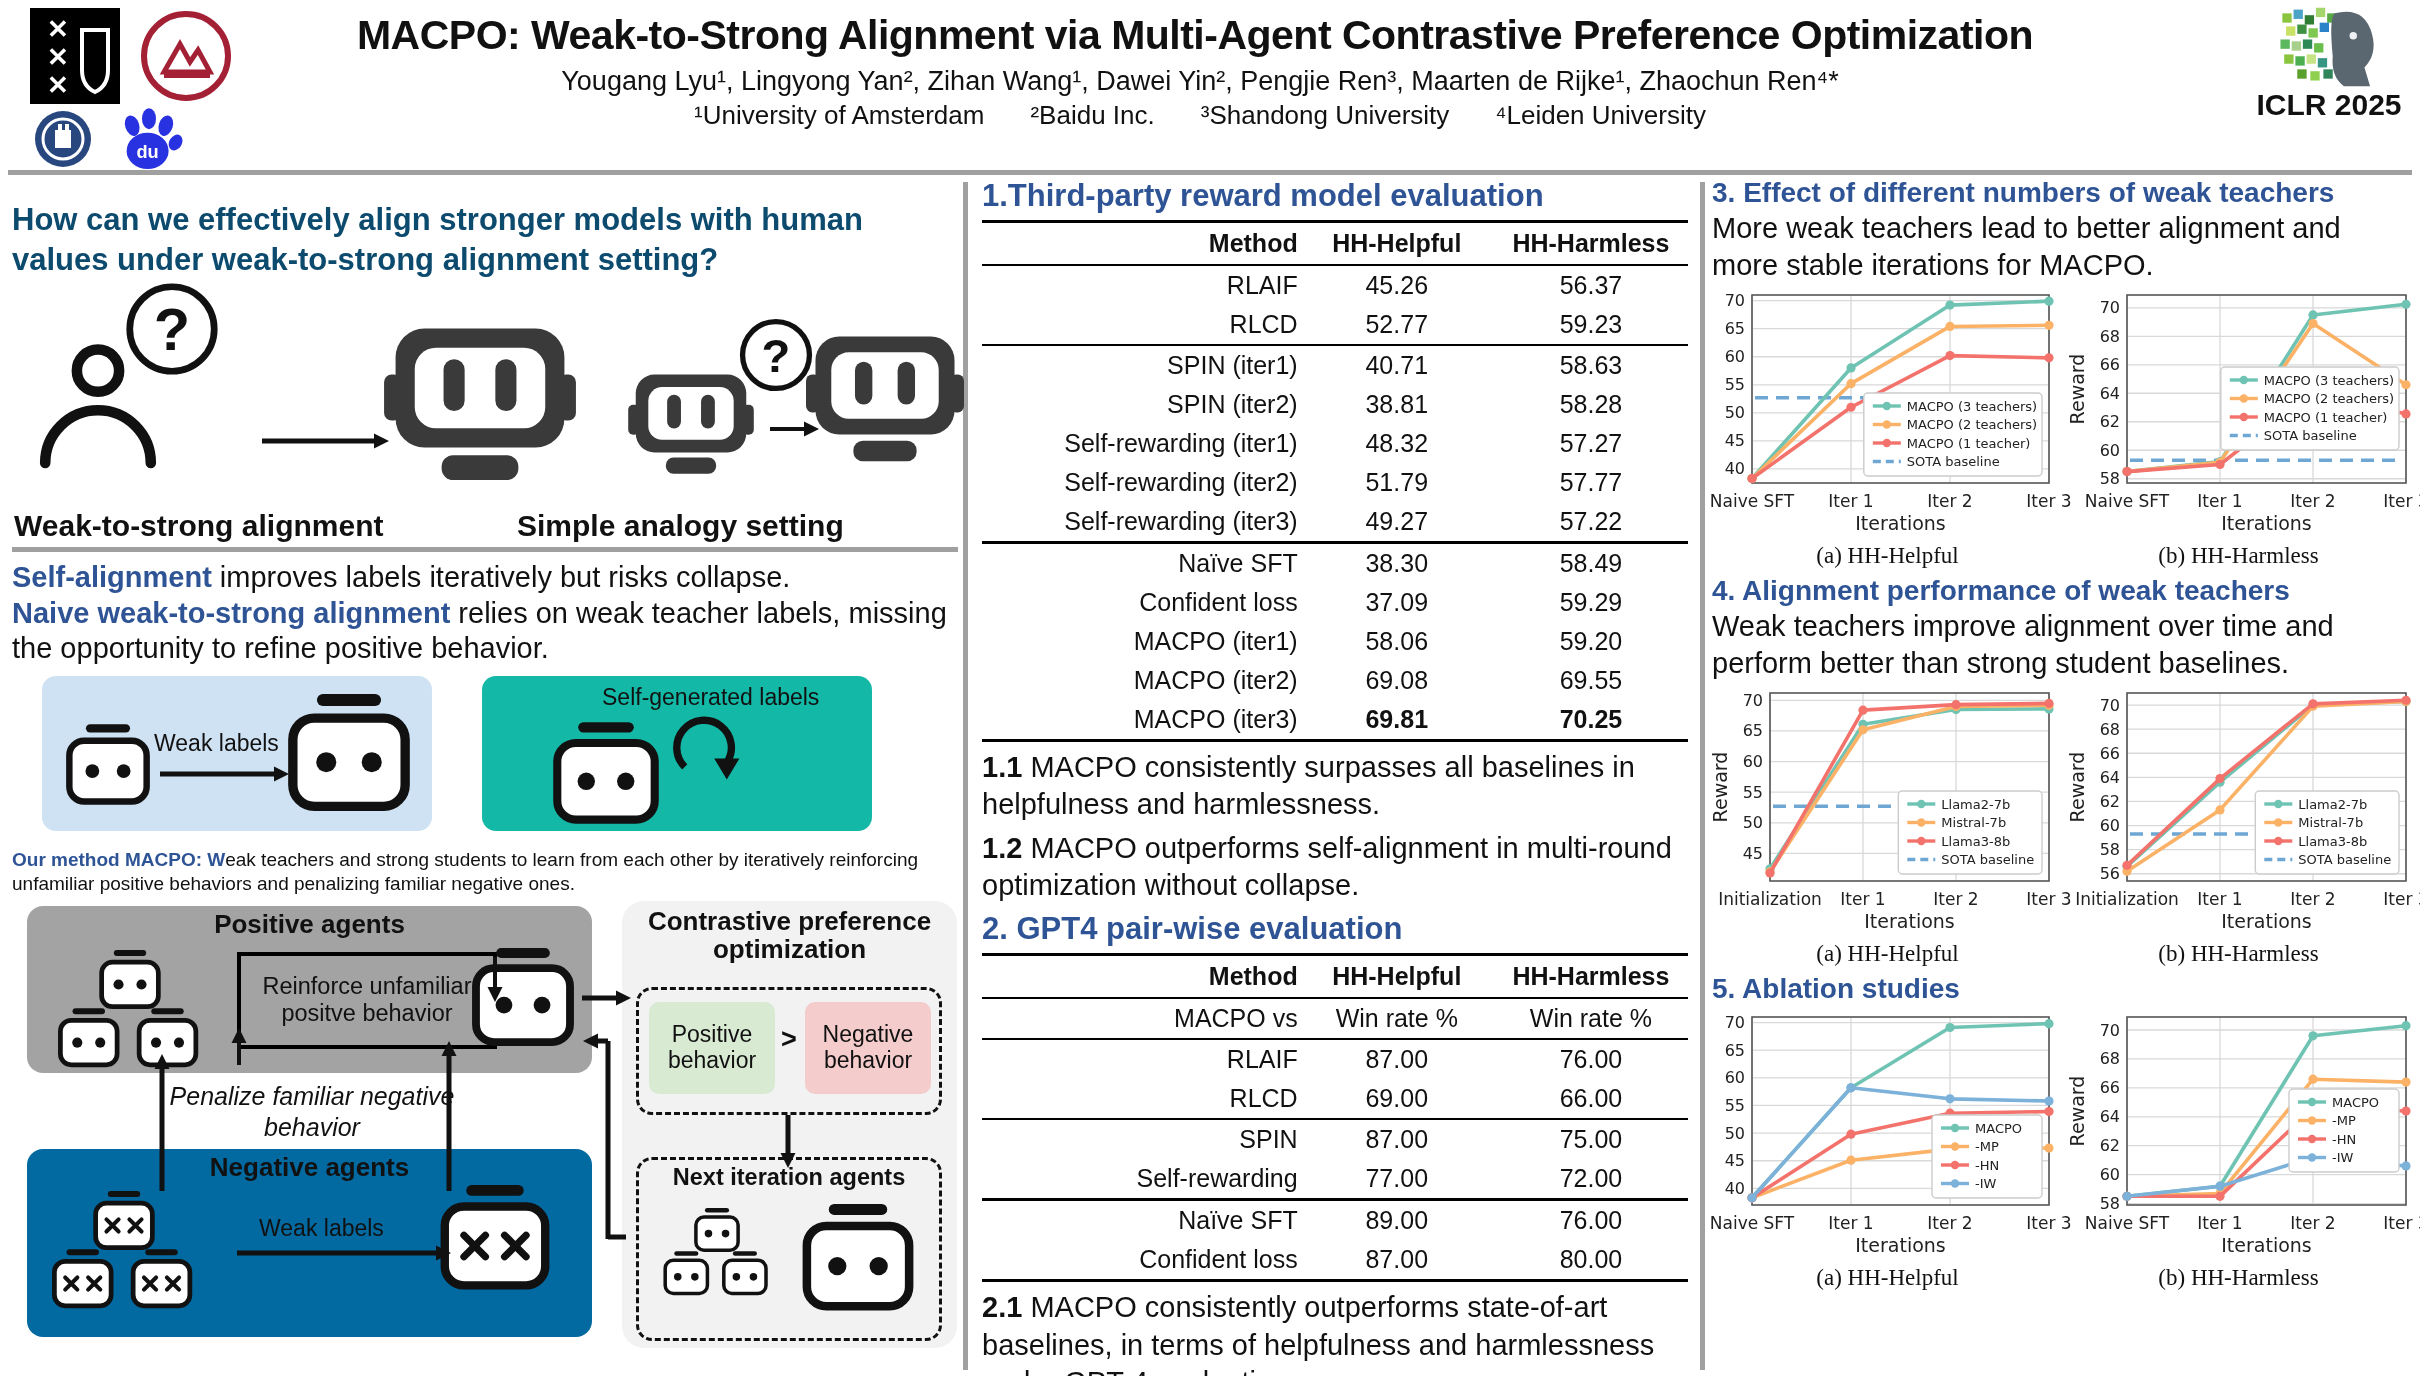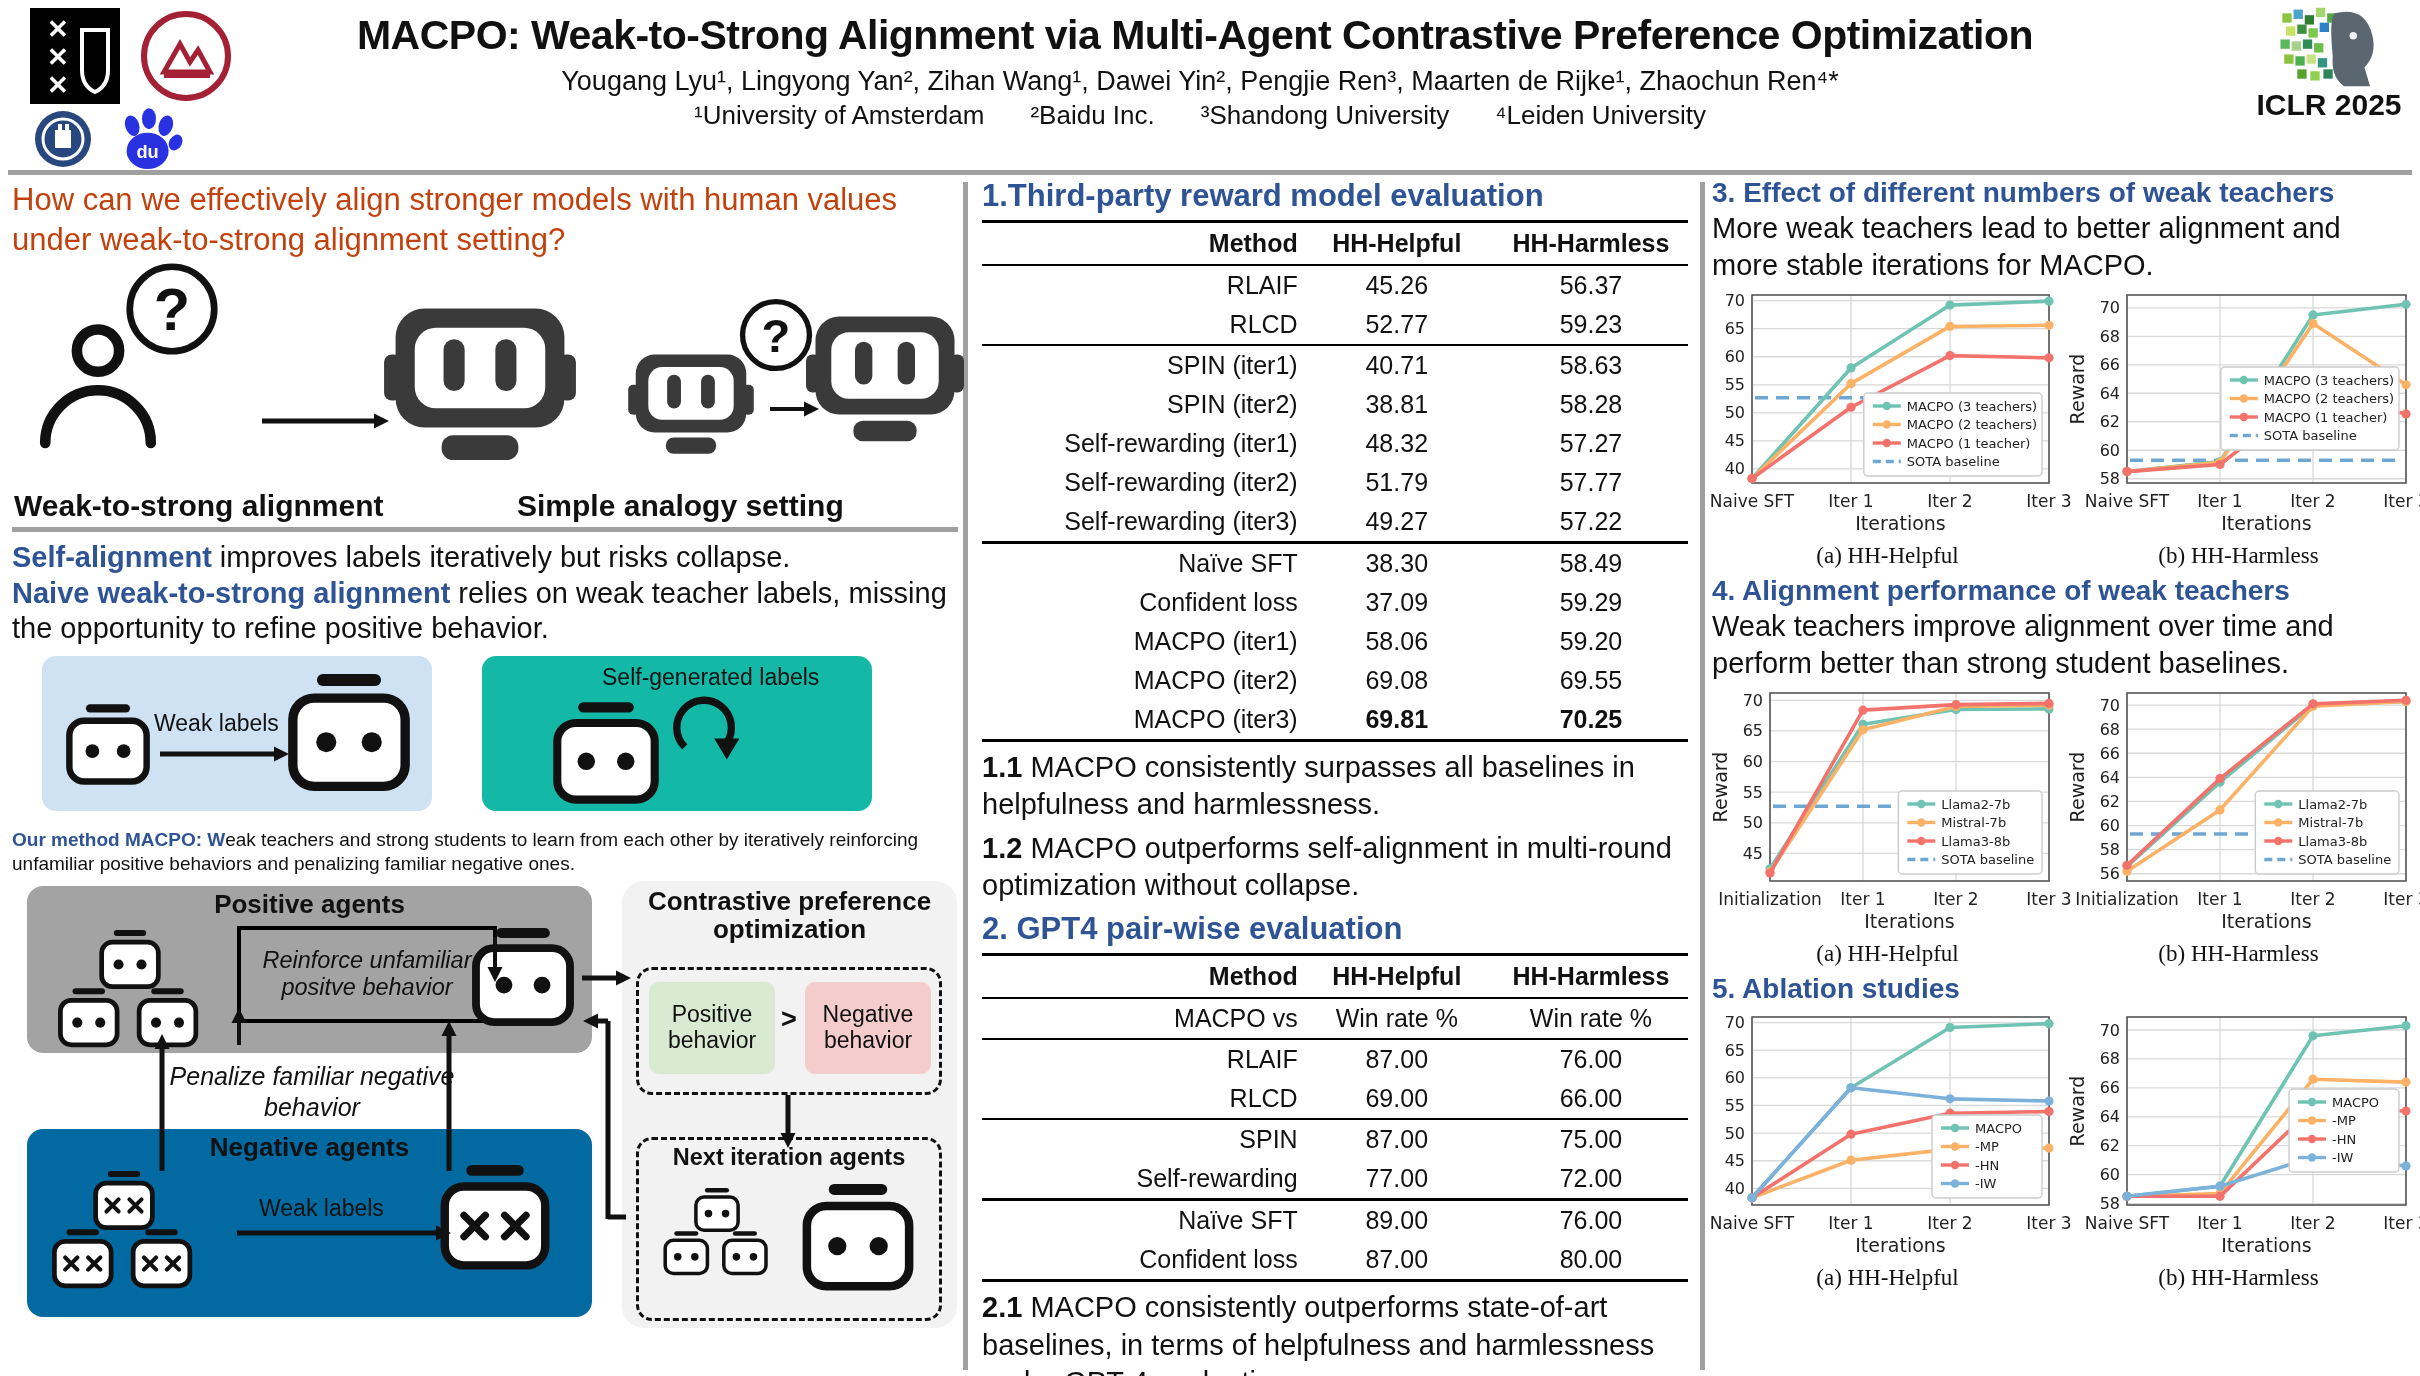--- a/index.html
+++ b/index.html
@@ -14,40 +14,40 @@
   .hdiv{position:absolute;left:8px;right:8px;top:170px;height:5px;background:#a0a0a0;}
   .vdiv{position:absolute;top:182px;bottom:6px;width:5px;background:#a0a0a0;}
   .logo{position:absolute;}
   .iclr{position:absolute;right:16px;top:4px;width:150px;text-align:center;}
   .iclr-text{font-size:30px;font-weight:bold;margin-top:-4px;}
   
   .col-left{position:absolute;left:12px;top:180px;width:946px;}
   .col-mid{position:absolute;left:982px;top:176px;width:706px;}
   .col-right{position:absolute;left:1712px;top:176px;width:702px;}
   
-  .question{font-size:31px;font-weight:normal;color:#c2410c;line-height:1.28;margin-bottom:2px;}
+  .question{font-size:31px;font-weight:bold;color:#0c4a6e;line-height:1.28;margin-bottom:2px;margin-top:20px;}
   .illu{position:relative;height:262px;}
   .illu-label{position:absolute;bottom:0;font-size:30px;font-weight:bold;}
   .ldiv{height:5px;background:#a0a0a0;margin:4px 0 8px 0;}
   .para{font-size:29px;line-height:1.22;}
   .blue-b{color:#2f5496;font-weight:bold;}
   .boxrow{position:relative;height:168px;margin-top:8px;}
   .bluebox{position:absolute;left:30px;top:2px;width:390px;height:155px;background:#cfe2f3;border-radius:14px;}
   .yellowbox{position:absolute;left:470px;top:2px;width:390px;height:155px;background:#14b8a6;border-radius:14px;}
   .wl-label{position:absolute;font-size:23px;}
   .method-para{font-size:19px;line-height:1.22;margin-top:6px;}
   .diagram{position:relative;height:458px;margin-top:6px;}
   .dg-box{position:absolute;border-radius:16px;}
   .greenbox{left:15px;top:5px;width:565px;height:167px;background:#a3a3a3;}
   .pinkbox{left:15px;top:248px;width:565px;height:188px;background:#0369a1;}
   .graybox{left:610px;top:0;width:335px;height:447px;background:#f2f2f2;border-radius:22px;}
   .dg-title{text-align:center;font-weight:bold;font-size:26px;padding-top:3px;}
-  .reinforce-box{position:absolute;left:210px;top:40px;width:252px;height:89px;border:4px solid #000;
+  .reinforce-box{position:absolute;left:210px;top:46px;width:252px;height:89px;border:4px solid #000;
     display:flex;align-items:center;justify-content:center;text-align:center;
-    font-style:italic;font-size:23.5px;line-height:1.15;}
+    font-size:23.5px;line-height:1.15;}
   .penalize{position:absolute;left:110px;top:180px;width:380px;text-align:center;
     font-style:italic;font-size:25px;line-height:1.25;}
   .dashed{position:absolute;border:3.5px dashed #111;border-radius:16px;}
   .chip{position:absolute;border-radius:10px;display:flex;align-items:center;justify-content:center;
     text-align:center;font-size:23px;line-height:1.12;}
   .overlay{position:absolute;left:0;top:0;width:100%;height:100%;pointer-events:none;}
   
   .mid-h{font-size:31px;font-weight:bold;color:#2f5496;margin:2px 0 6px 0;}
   .ptable{border-collapse:collapse;width:100%;border-bottom:3.5px solid #000;}
   .ptable th{font-size:25px;font-weight:bold;padding:6px 2px;border-top:3px solid #000;border-bottom:2.5px solid #000;}

